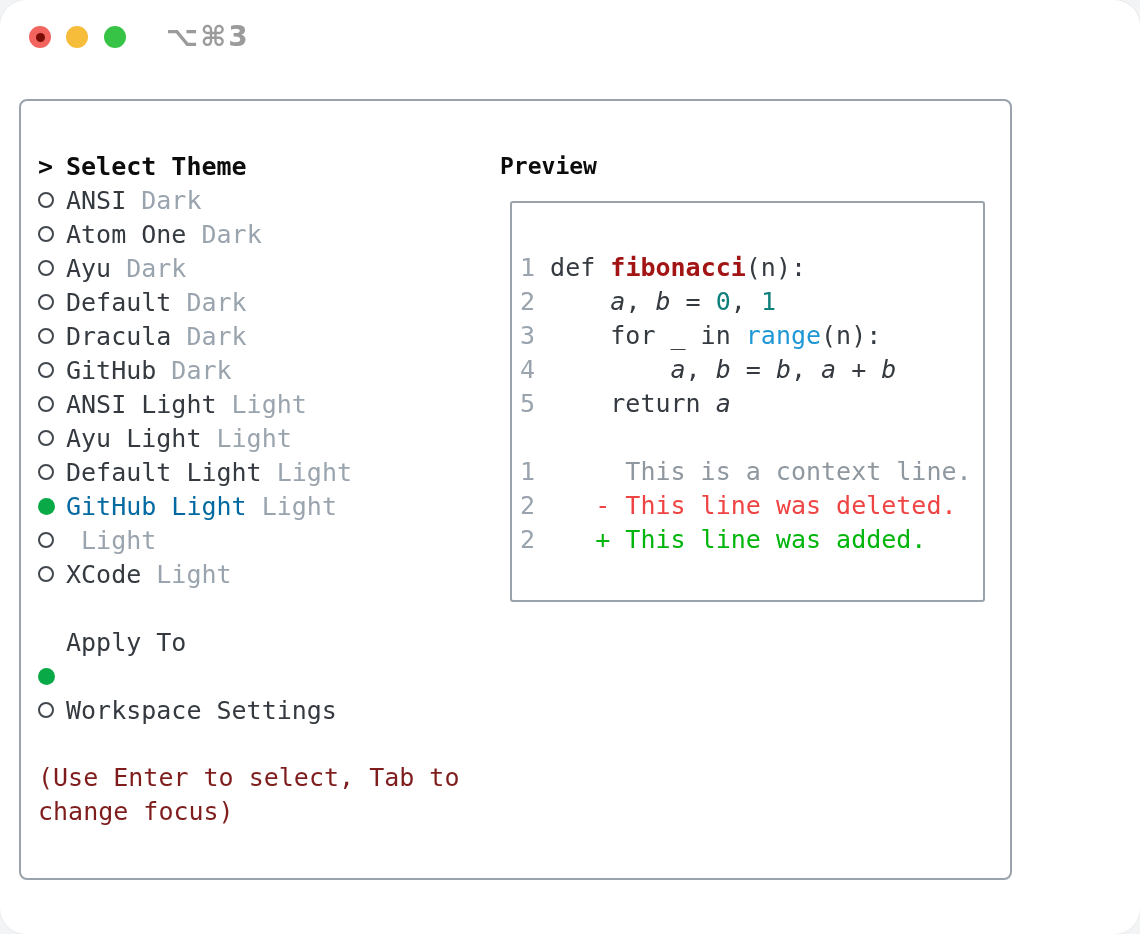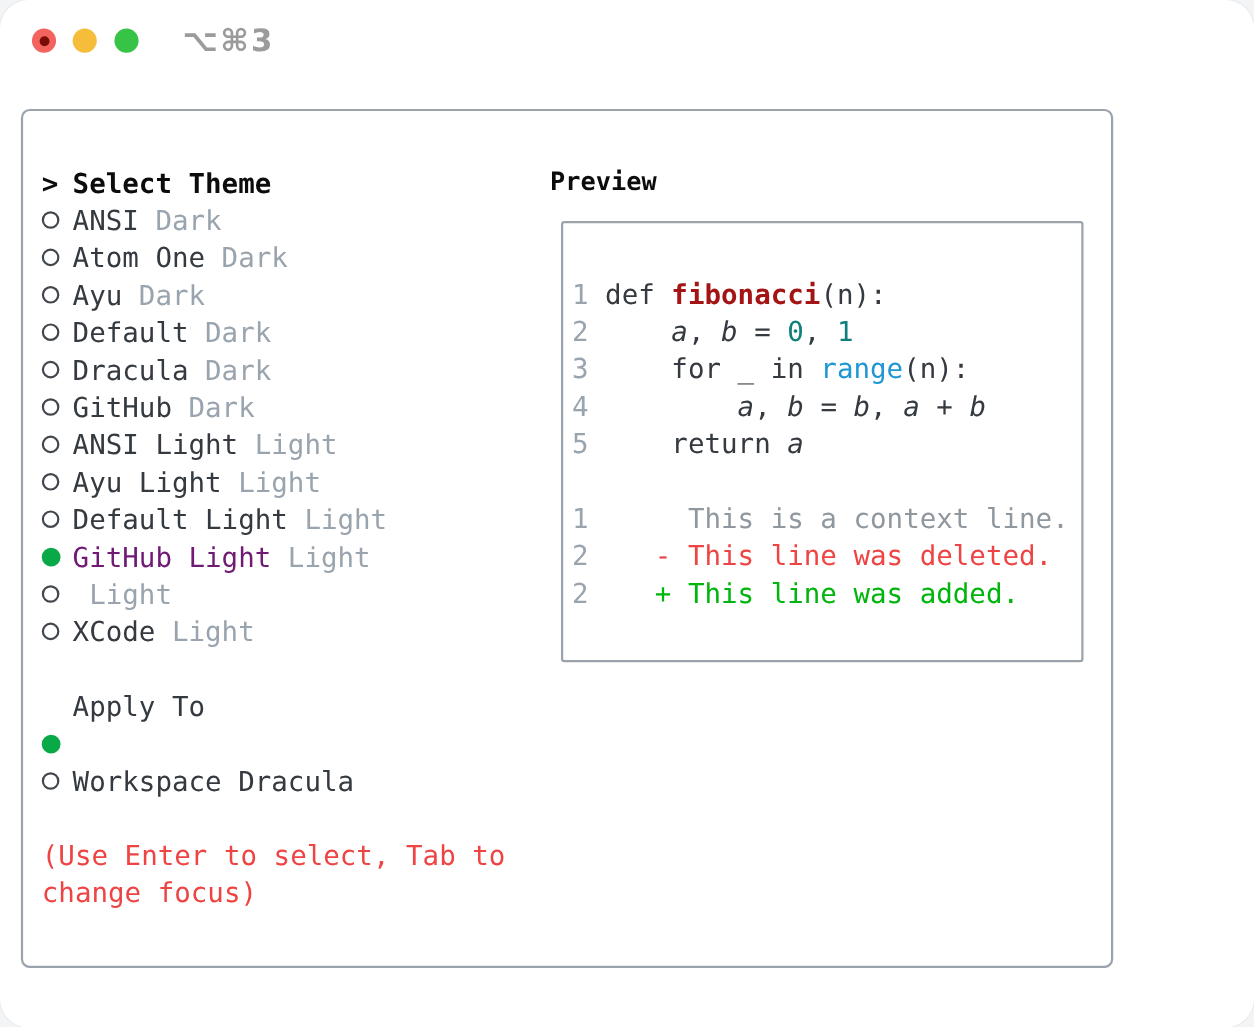--- a/index.html
+++ b/index.html
@@ -38,23 +38,23 @@
     position:absolute;left:17px;top:48px;width:440px;
     font-size:25px;color:#343a40;
   }
   .row{display:flex;align-items:center;height:34px;white-space:pre;}
   .row .marker{width:28px;display:flex;align-items:center;flex:0 0 28px;}
   .row.header{font-weight:700;color:#0c0c0c;}
   .row.header .marker{font-weight:700;}
   .radio-circle{width:12px;height:12px;border:2.5px solid #41474d;border-radius:50%;display:inline-block;}
   .radio-dot{width:17px;height:17px;background:#0aa948;border-radius:50%;display:inline-block;}
   .row .suffix{color:#9aa4ae;}
-  .row.selected .name{color:#701a75;}
+  .row.selected .name{color:#0369a1;}
   .spacer{height:34px;}
-  .hint{color:#ef4444;}
+  .hint{color:#7f1d1d;}
   .hint div{height:34px;line-height:34px;white-space:pre;}
   
   .preview-title{
     position:absolute;left:479px;top:48px;height:34px;line-height:34px;
     font-size:23px;font-weight:700;color:#0c0c0c;
   }
   .preview-box{
     position:absolute;left:489px;top:100px;width:475px;height:401px;
     border:2px solid #9aa2ab;border-radius:3px;background:#fff;
     box-sizing:border-box;overflow:hidden;
@@ -101,21 +101,21 @@
 
       <div class="spacer"></div>
 
       <div class="row">
         <span class="marker"></span>
         <span class="name">Apply To</span>
       </div>
 
       <div id="apply-rows">
           <div class="row selected"><span class="marker"><span class="radio-dot"></span></span></div>
-          <div class="row"><span class="marker"><span class="radio-circle"></span></span><span class="name">Workspace Dracula</span></div>
+          <div class="row"><span class="marker"><span class="radio-circle"></span></span><span class="name">Workspace Settings</span></div>
         </div>
 
       <div class="spacer"></div>
 
       <div class="hint">
         <div>(Use Enter to select, Tab to</div>
         <div>change focus)</div>
       </div>
     </div>
 

